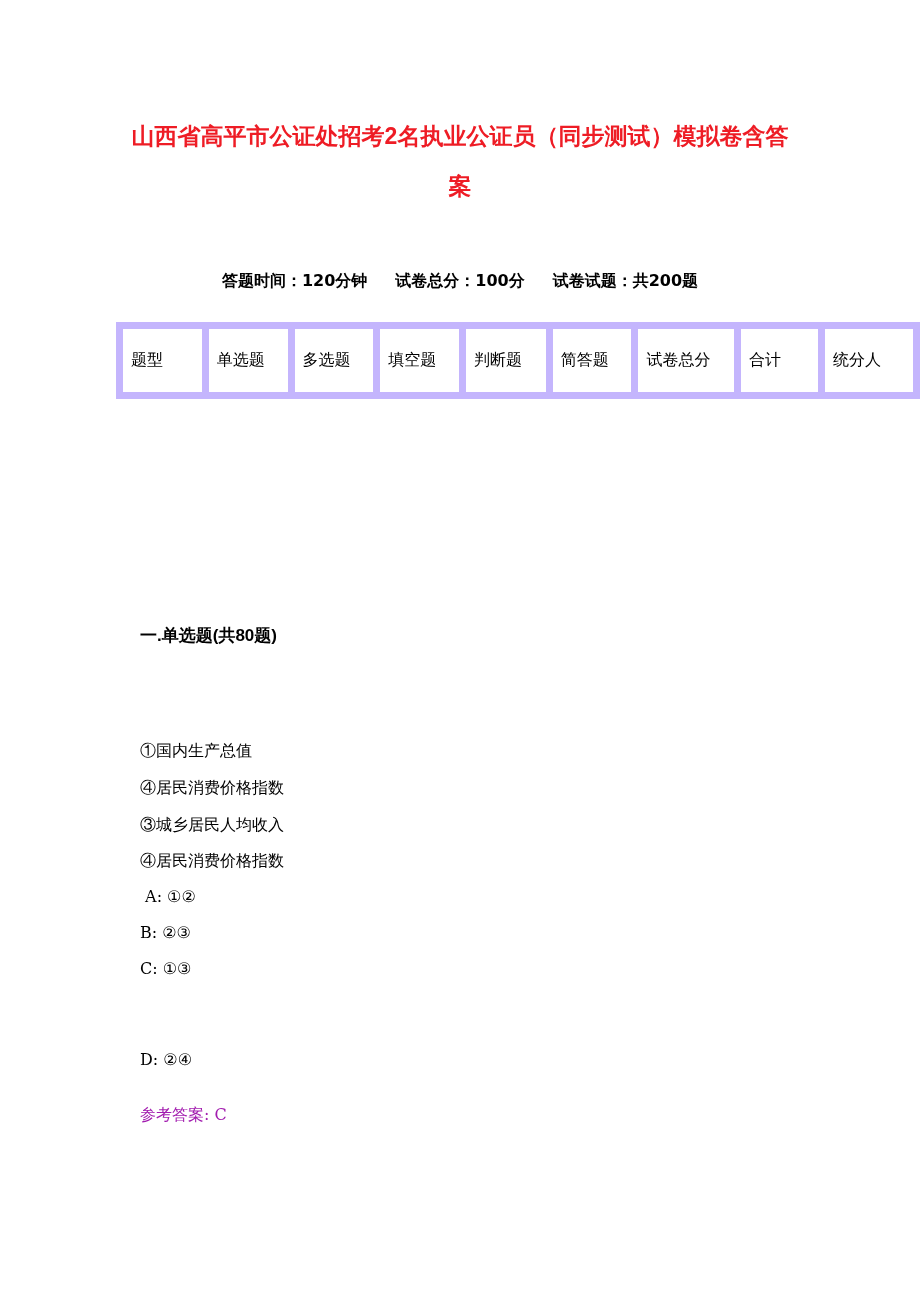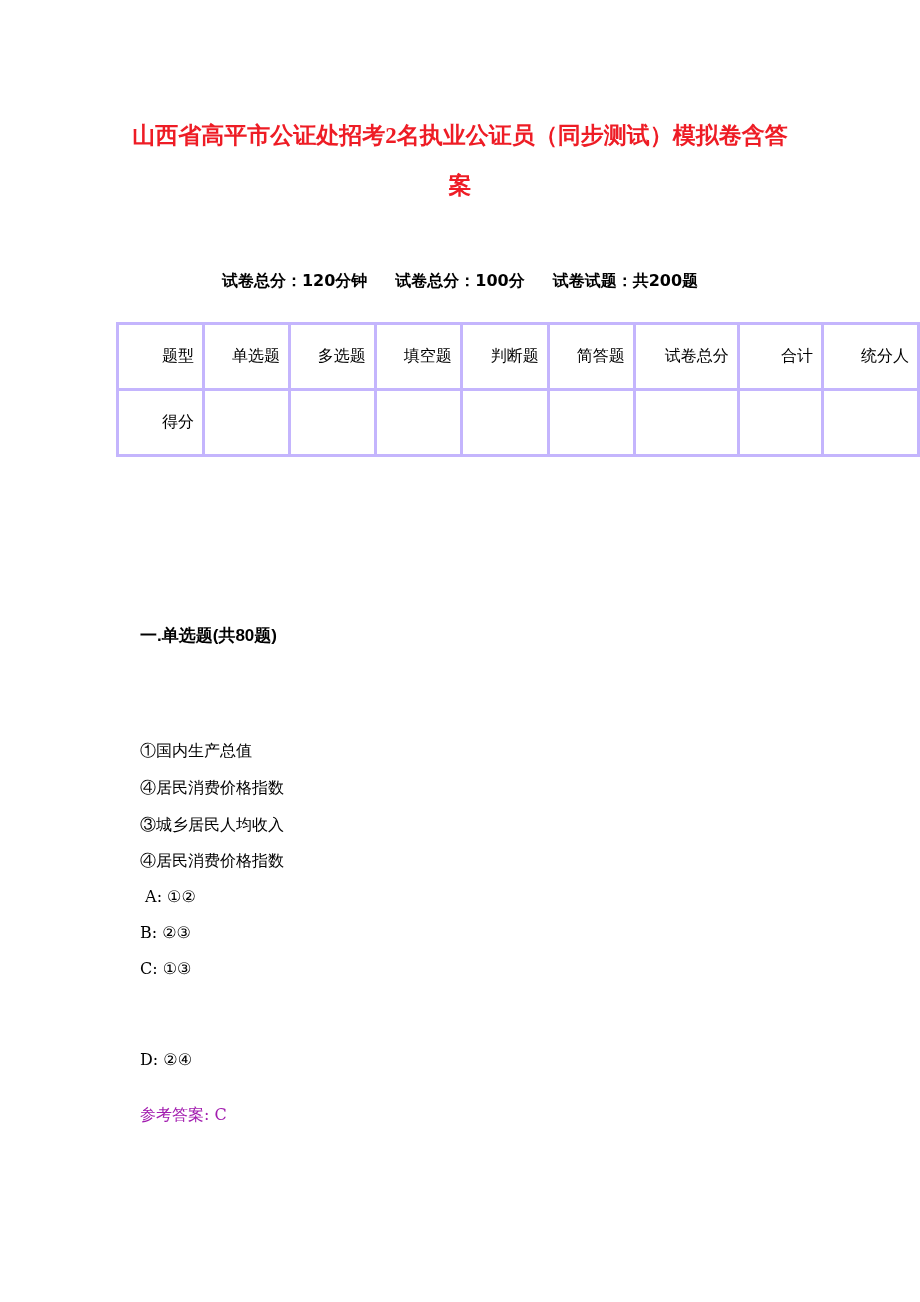--- a/index.html
+++ b/index.html
@@ -1,81 +1,70 @@
 <!DOCTYPE html>
 <html><head>
   <meta charset="utf-8">
   <style>
     html, body { margin: 0; padding: 0; background: #ffffff; }
     body { width: 920px; height: 1302px; position: relative; overflow: hidden; color: #000; }
     .page { position: absolute; left: 0; top: 0; width: 920px; height: 1302px; }
     .title {
       position: absolute; left: 120px; width: 680px; text-align: center;
-      font-family: Liberation Serif, serif;
+      font-family: Liberation Sans, sans-serif;
       font-weight: bold; color: #ee1c25; font-size: 23px; line-height: 28px;
     }
     .title.l1 { top: 122px; }
     .title.l2 { top: 172px; }
     .meta {
       position: absolute; top: 270px; left: 0; width: 920px; text-align: center;
       font-family: "DejaVu Sans", "Liberation Sans", sans-serif; font-weight: bold;
       font-size: 16px; line-height: 22px; white-space: pre;
     }
     .meta span { margin: 0 14px; }
     table.score {
       position: absolute; left: 116px; top: 322px; border-collapse: collapse;
       font-family: "DejaVu Sans", "Liberation Sans", sans-serif; font-size: 16px;
     }
     table.score td {
-      border: 3px solid #c4b5fd; height: 47px; padding: 8px; text-align: right; vertical-align: middle;
+      border: 7px solid #c4b5fd; height: 47px; padding: 8px; text-align: left; vertical-align: middle;
     }
     .heading {
       position: absolute; left: 140px; top: 624px;
       font-family: Liberation Sans, sans-serif; font-weight: bold; font-size: 17px;
     }
     .q {
       position: absolute; left: 140px;
       font-family: "DejaVu Serif", "Liberation Serif", serif; font-size: 16px; line-height: 22px;
       white-space: pre;
     }
     .answer { color: #a21caf; }
   </style>
 </head>
 <body>
 
 <div class="page">
 
   <div class="title l1">山西省高平市公证处招考2名执业公证员（同步测试）模拟卷含答</div>
   <div class="title l2">案</div>
 
-  <div class="meta"><span>试卷总分：120分钟</span><span>试卷总分：100分</span><span>试卷试题：共200题</span></div>
+  <div class="meta"><span>答题时间：120分钟</span><span>试卷总分：100分</span><span>试卷试题：共200题</span></div>
 
   <table class="score">
     <tbody>
         <tr>
       <td style="width:72px">题型</td>
       <td style="width:72px">单选题</td>
       <td style="width:72px">多选题</td>
       <td style="width:72px">填空题</td>
       <td style="width:73px">判断题</td>
       <td style="width:72px">简答题</td>
       <td style="width:92px">试卷总分</td>
       <td style="width:70px">合计</td>
       <td style="width:83px">统分人</td>
-    </tr>
-    <tr>
-      <td>得分</td>
-      <td></td>
-      <td></td>
-      <td></td>
-      <td></td>
-      <td></td>
-      <td></td>
-      <td></td>
-      <td></td>
     </tr>
   </tbody>
     </table>
 
   <div class="heading">一.单选题(共80题)</div>
 
 
   <div class="q" style="top:740px">①国内生产总值</div>
   <div class="q" style="top:777px">④居民消费价格指数</div>
   <div class="q" style="top:814px">③城乡居民人均收入</div>

